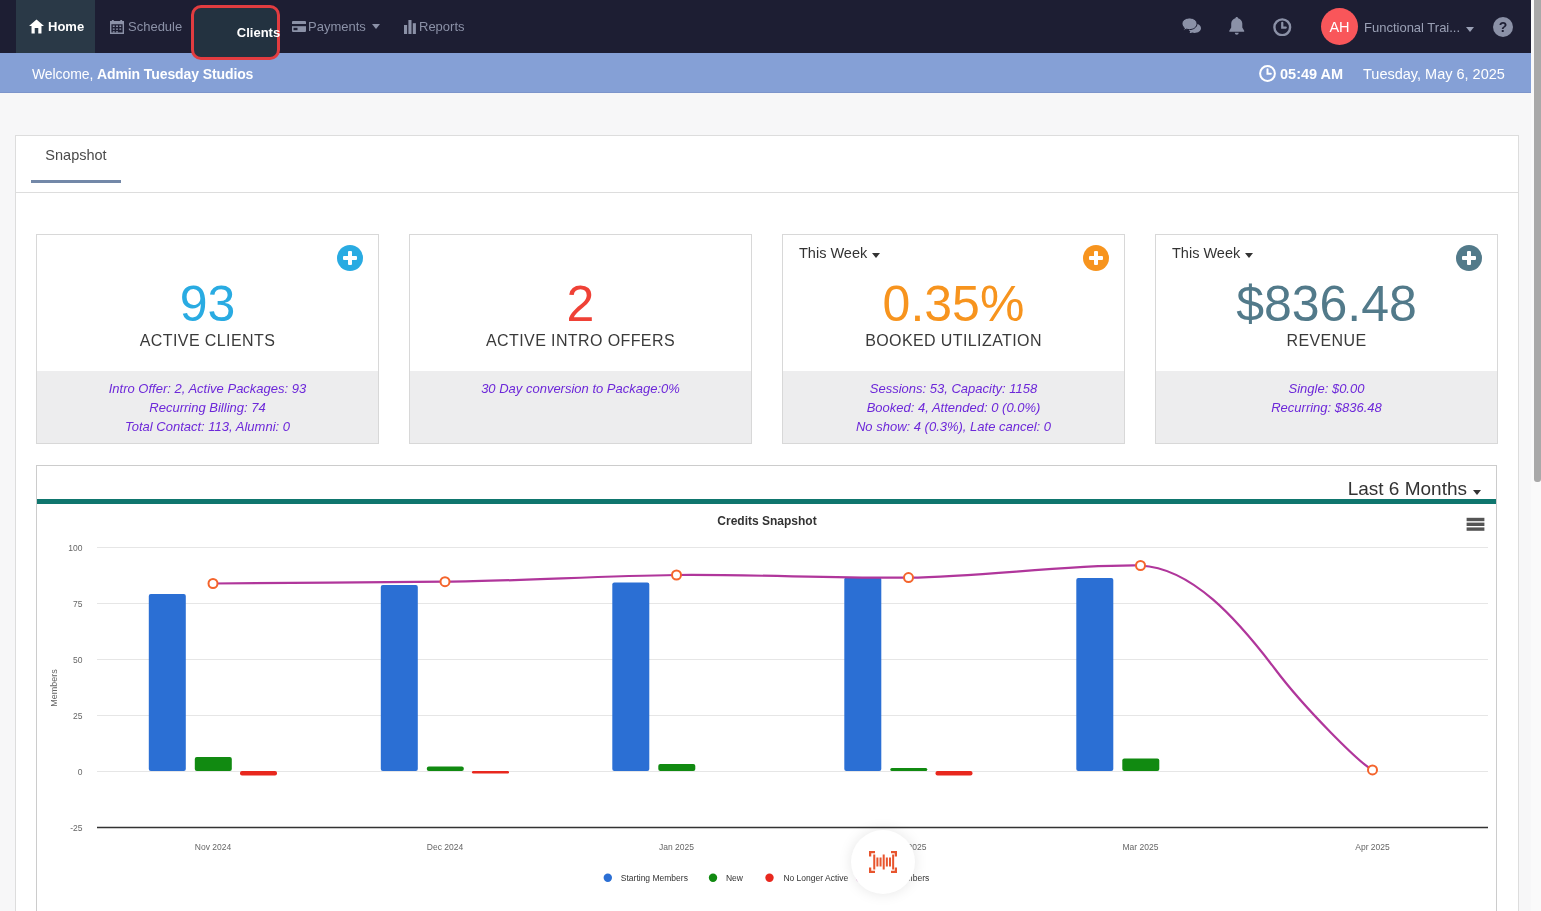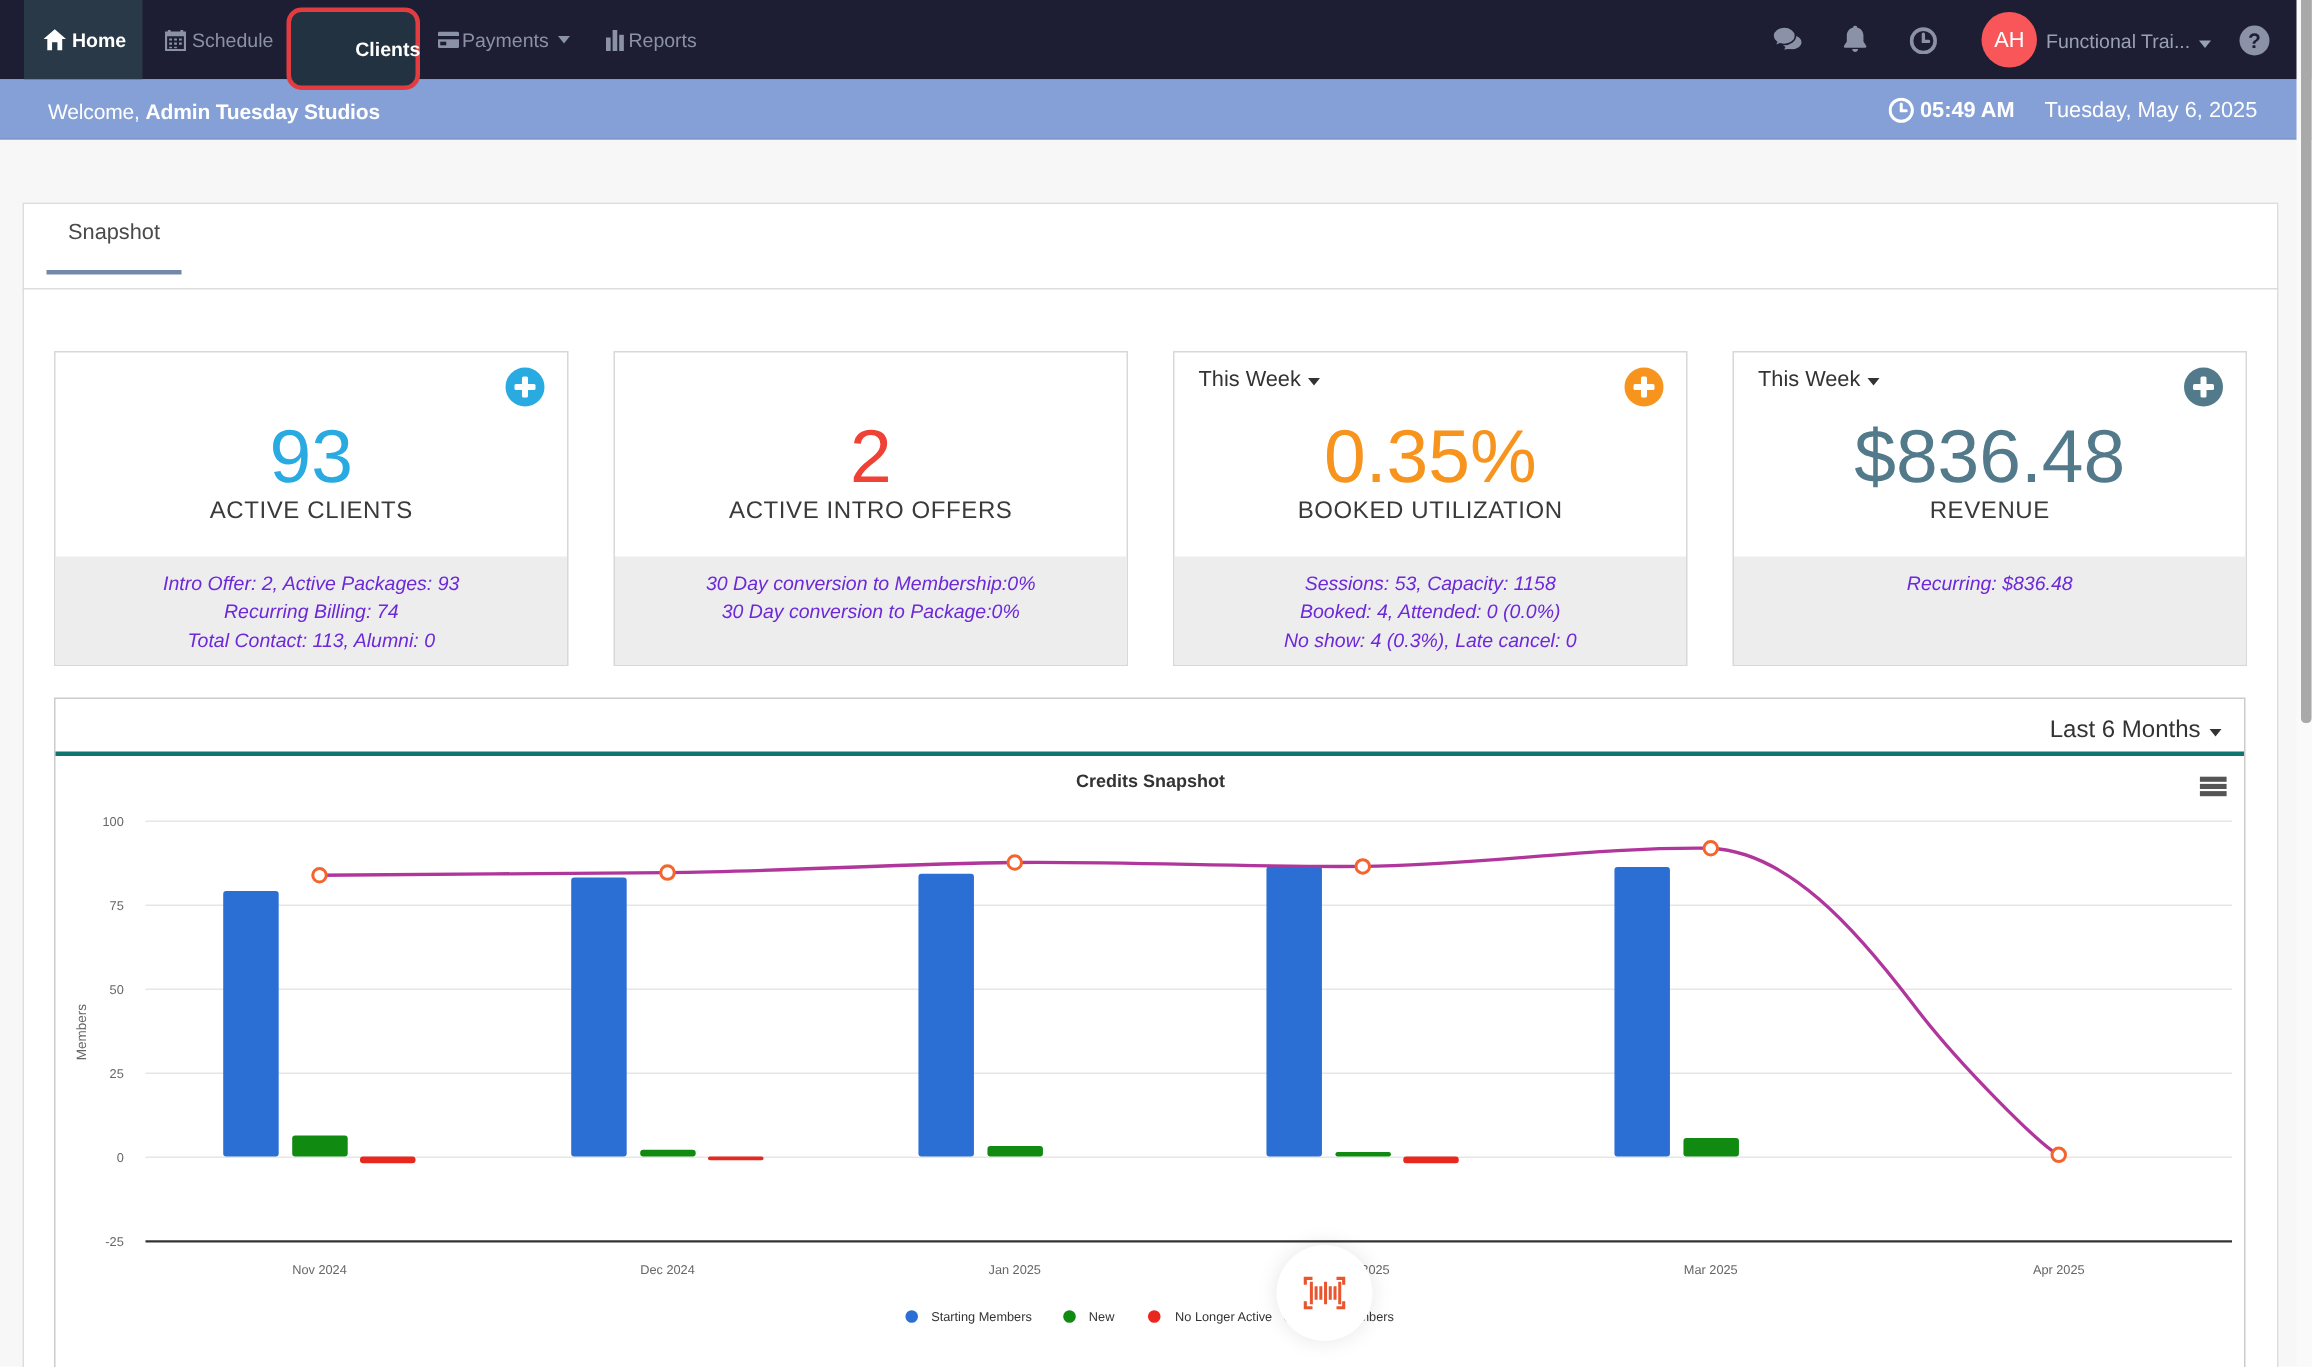--- a/index.html
+++ b/index.html
@@ -25,21 +25,21 @@
 .card .big { position:absolute; left:0; top:44px; width:100%; text-align:center; font-size:50px; line-height:1; }
 .card .lbl { position:absolute; left:0; top:98px; width:100%; text-align:center; font-size:16px; color:#3a3a3a; letter-spacing:0.4px; line-height:1; }
 .card .foot { position:absolute; left:0; bottom:0; width:100%; height:72px; background:#ededee; padding-top:8px; text-align:center; font-size:13px; color:#6d28d9; line-height:19px;font-style:italic; }
 .plus { position:absolute; top:9.5px; right:15.5px; width:26px; height:26px; border-radius:50%; color:#fff; }
 .plus:before { content:""; position:absolute; left:6px; top:11px; width:14px; height:4px; background:#fff; border-radius:1px; }
 .plus:after { content:""; position:absolute; left:11px; top:6px; width:4px; height:14px; background:#fff; border-radius:1px; }
 .thisweek { position:absolute; left:16px; top:10px; font-size:14.5px; color:#333; }
 .thisweek .caret { border-top-color:#333; margin-left:5px; }
 
 #chartbox { position:absolute; left:36px; top:465px; width:1461px; height:500px; border:1px solid #ccc; background:#fff; }
-#chart-head { position:absolute; left:0; top:0; width:100%; height:38px; border-bottom:3px solid #0f766e; font-size:16px; color:#333; }
+#chart-head { position:absolute; left:0; top:0; width:100%; height:38px; border-bottom:5px solid #0f766e; font-size:19px; color:#333; }
 #lastsix { position:absolute; right:15px; top:12px; }
 
 #loader { position:absolute; left:851px; top:830px; width:64px; height:64px; border-radius:50%; background:#fff; box-shadow:0 0 14px rgba(0,0,0,0.10); }
 
 #sb-track { position:absolute; left:1531px; top:0; width:10px; height:911px; background:#fafafa; }
 #sb-thumb { position:absolute; left:1534px; top:0; width:7px; height:482px; background:#a9a9a9; border-radius:0 0 3px 3px; }
 </style>
 </head>
 <body>
 <div id="page"></div>
@@ -55,41 +55,41 @@
   <div class="foot">
       <div>Intro Offer: 2, Active Packages: 93</div>
       <div>Recurring Billing: 74</div>
       <div>Total Contact: 113, Alumni: 0</div>
     </div>
 </div>
 <div class="card" style="left:409px;">
   <div class="big" style="color:#ef4136;">2</div>
   <div class="lbl">ACTIVE INTRO OFFERS</div>
   <div class="foot">
-      <div>30 Day conversion to Membership:0%</div>
       <div>30 Day conversion to Package:0%</div>
     </div>
 </div>
 <div class="card" style="left:782px;">
   <div class="thisweek">This Week<span class="caret"></span></div>
   <div class="plus" style="background:#f7941e;"></div>
   <div class="big" style="color:#f7941e;">0.35%</div>
   <div class="lbl">BOOKED UTILIZATION</div>
   <div class="foot">
       <div>Sessions: 53, Capacity: 1158</div>
       <div>Booked: 4, Attended: 0 (0.0%)</div>
       <div>No show: 4 (0.3%), Late cancel: 0</div>
     </div>
 </div>
 <div class="card" style="left:1155px;">
   <div class="thisweek">This Week<span class="caret"></span></div>
   <div class="plus" style="background:#527a8a;"></div>
   <div class="big" style="color:#527a8a;">$836.48</div>
   <div class="lbl">REVENUE</div>
   <div class="foot">
+      <div>Single: $0.00</div>
       <div>Recurring: $836.48</div>
     </div>
 </div>
 
 <div id="chartbox">
   <div id="chart-head">
       <span id="lastsix">Last 6 Months<span class="caret" style="border-top-color:#333;"></span></span>
     </div>
 </div>
 <svg id="chartsvg" style="position:absolute; left:37px; top:504px;" width="1459" height="407">

